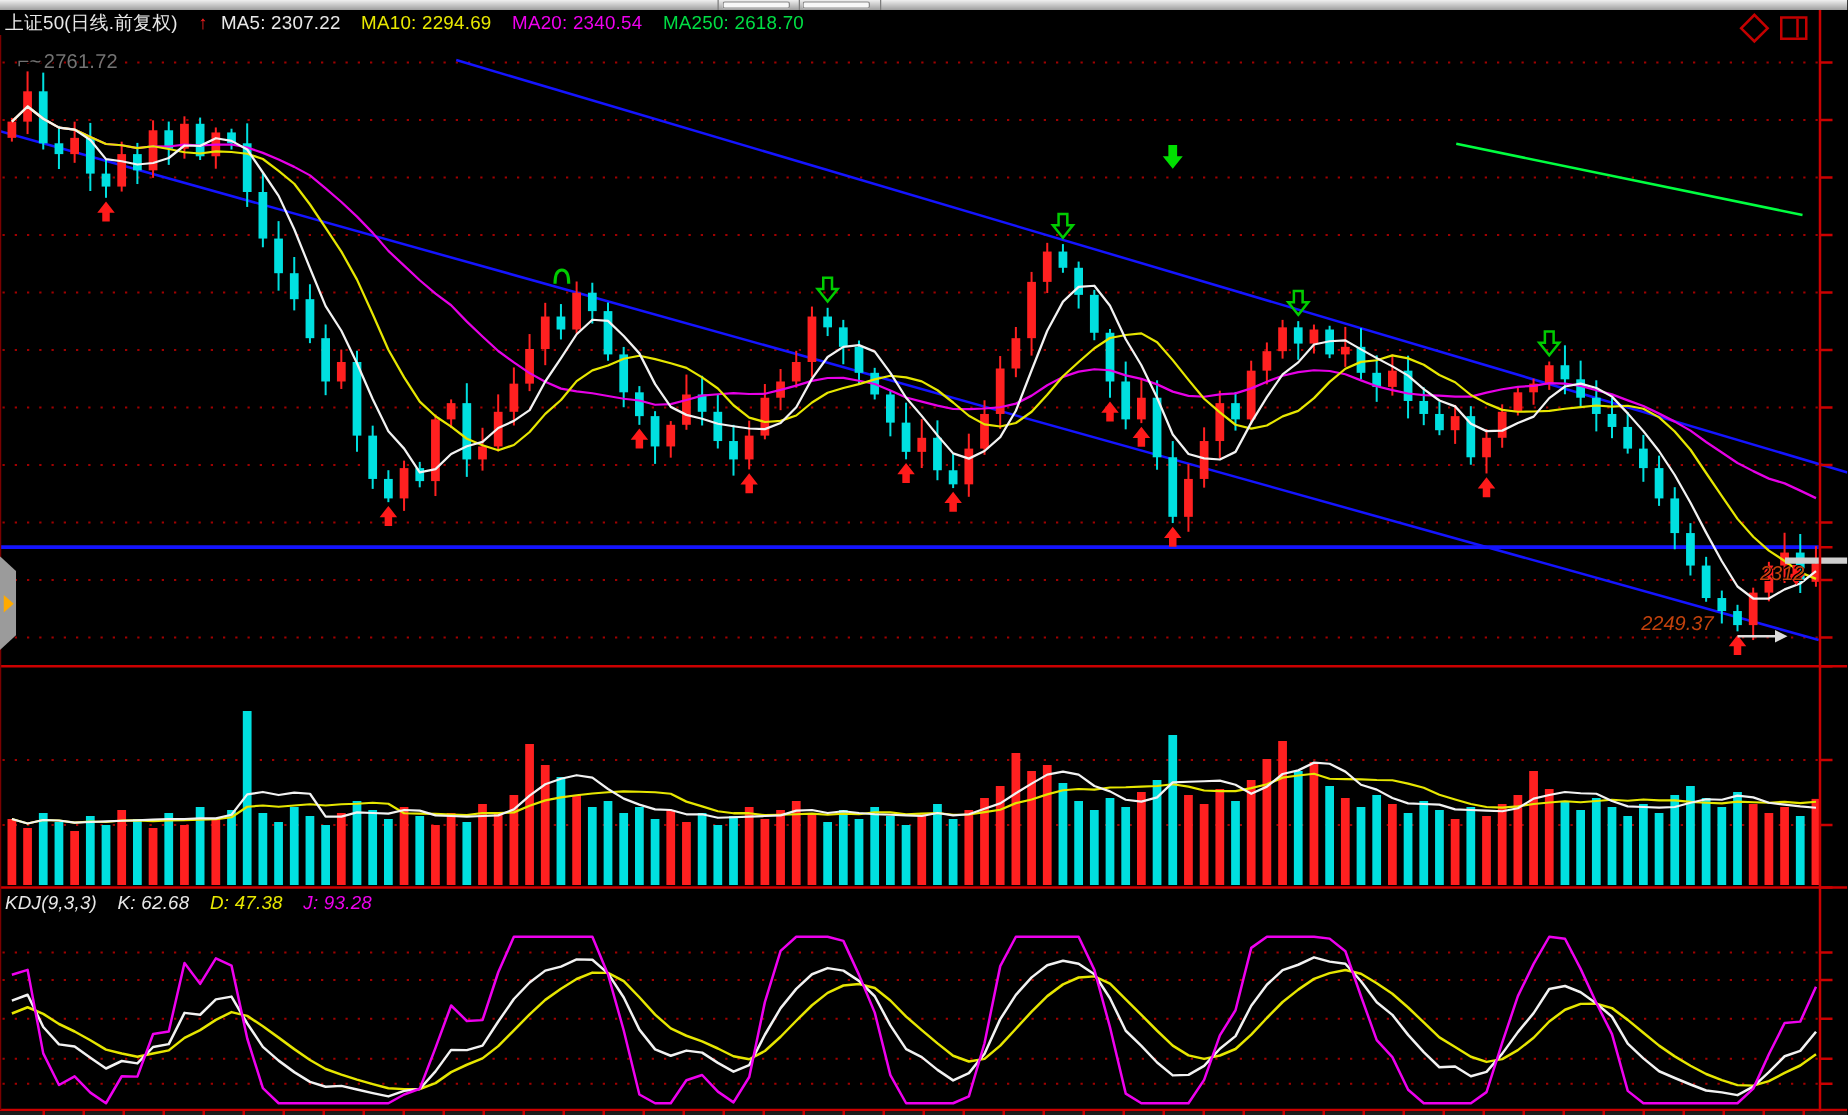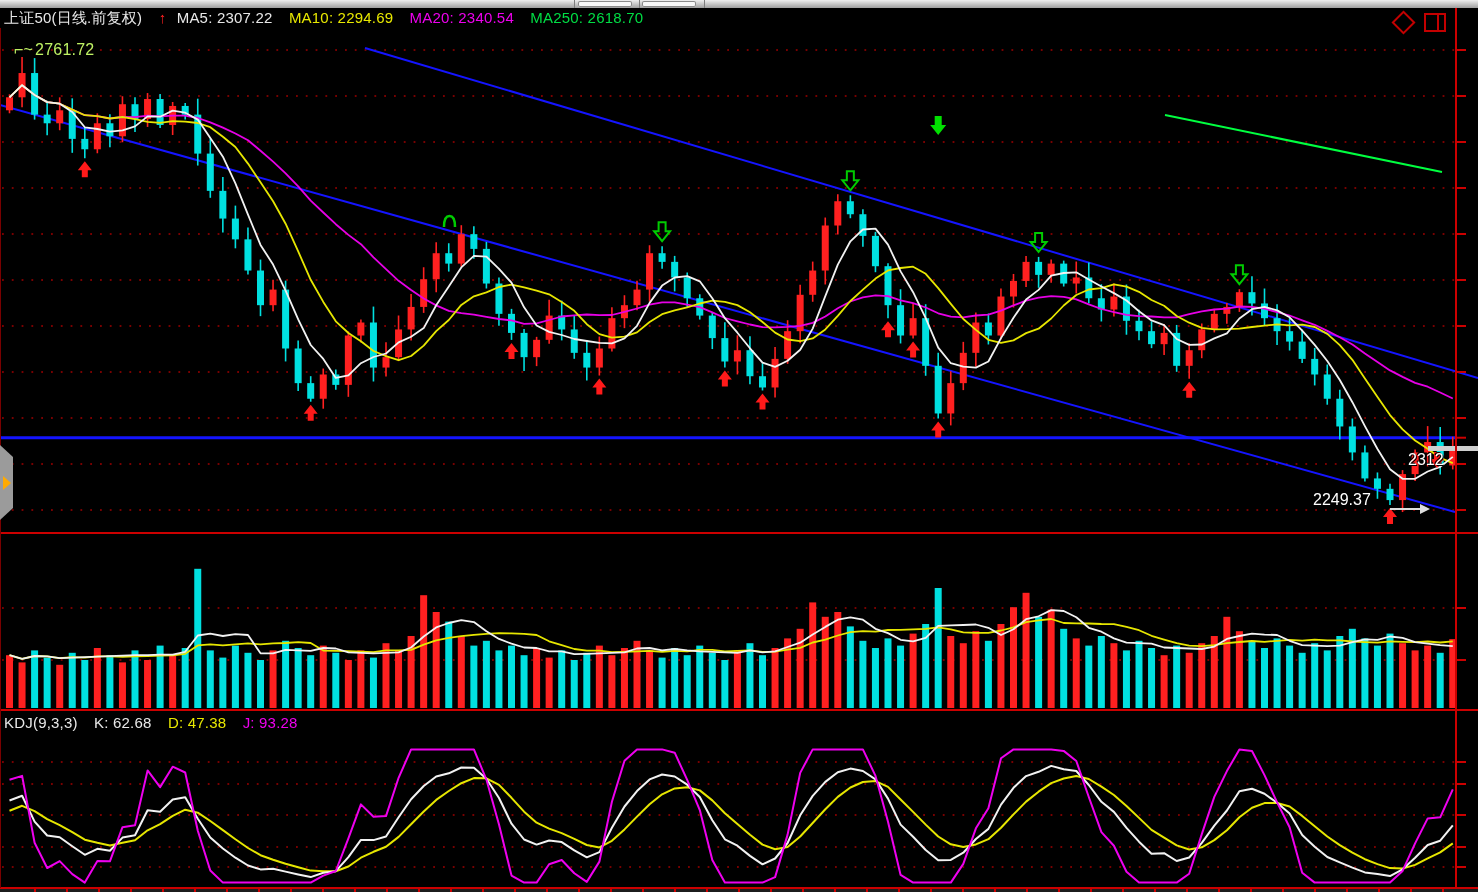--- a/index.html
+++ b/index.html
@@ -10,24 +10,24 @@
     background:linear-gradient(#efefef,#9f9f9f);}
   .strip-btn{position:absolute;top:1px;height:6px;background:#f7f7f7;border-radius:2px;
     box-shadow:0 0 0 1px #8a8a8a inset;}
   .strip-sep{position:absolute;top:0;width:1px;height:8px;background:#7d7d7d;}
   
   .hdr{position:absolute;font-size:15px;white-space:nowrap;letter-spacing:0.2px;
     text-shadow:1px 1px 0 #000;}
   .hdr span{margin-right:12px;}
   .w{color:#e8e8e8;} .y{color:#e8e800;} .m{color:#ee00ee;} .g{color:#00dd44;} .r{color:#ff2020;}
   #main-header{left:4px;top:9px;}
-  #hi-label{left:14px;top:41px;color:#bef264;font-size:16px;}
+  #hi-label{left:14px;top:41px;color:#737373;font-size:16px;}
   #vol-header{left:4px;top:537px;}
-  #kdj-header{left:4px;top:714px;}
-  .price-tag{position:absolute;color:#ffffff;font-size:16px;text-shadow:1px 1px 0 #000,-1px -1px 0 #000;}
+  #kdj-header{left:4px;top:714px;font-style:italic;}
+  .price-tag{position:absolute;color:#c2410c;font-size:16px;text-shadow:1px 1px 0 #000,-1px -1px 0 #000;font-style:italic;}
   #cur-price{left:1408px;top:451px;}
   #low-price{left:1313px;top:491px;}
   
   #corner-icons{position:absolute;right:24px;top:12px;height:22px;}
   #icon-diamond{position:absolute;right:42px;top:2px;width:13px;height:13px;
     border:2px solid #c40000;transform:rotate(45deg);}
   #icon-restore{position:absolute;right:8px;top:1px;width:18px;height:15px;border:2px solid #c40000;}
   #icon-restore::after{content:"";position:absolute;left:60%;top:0;width:2px;height:100%;background:#c40000;}
   
   #left-handle{position:absolute;left:0;top:445px;width:13px;height:75px;background:#9b9b9b;

